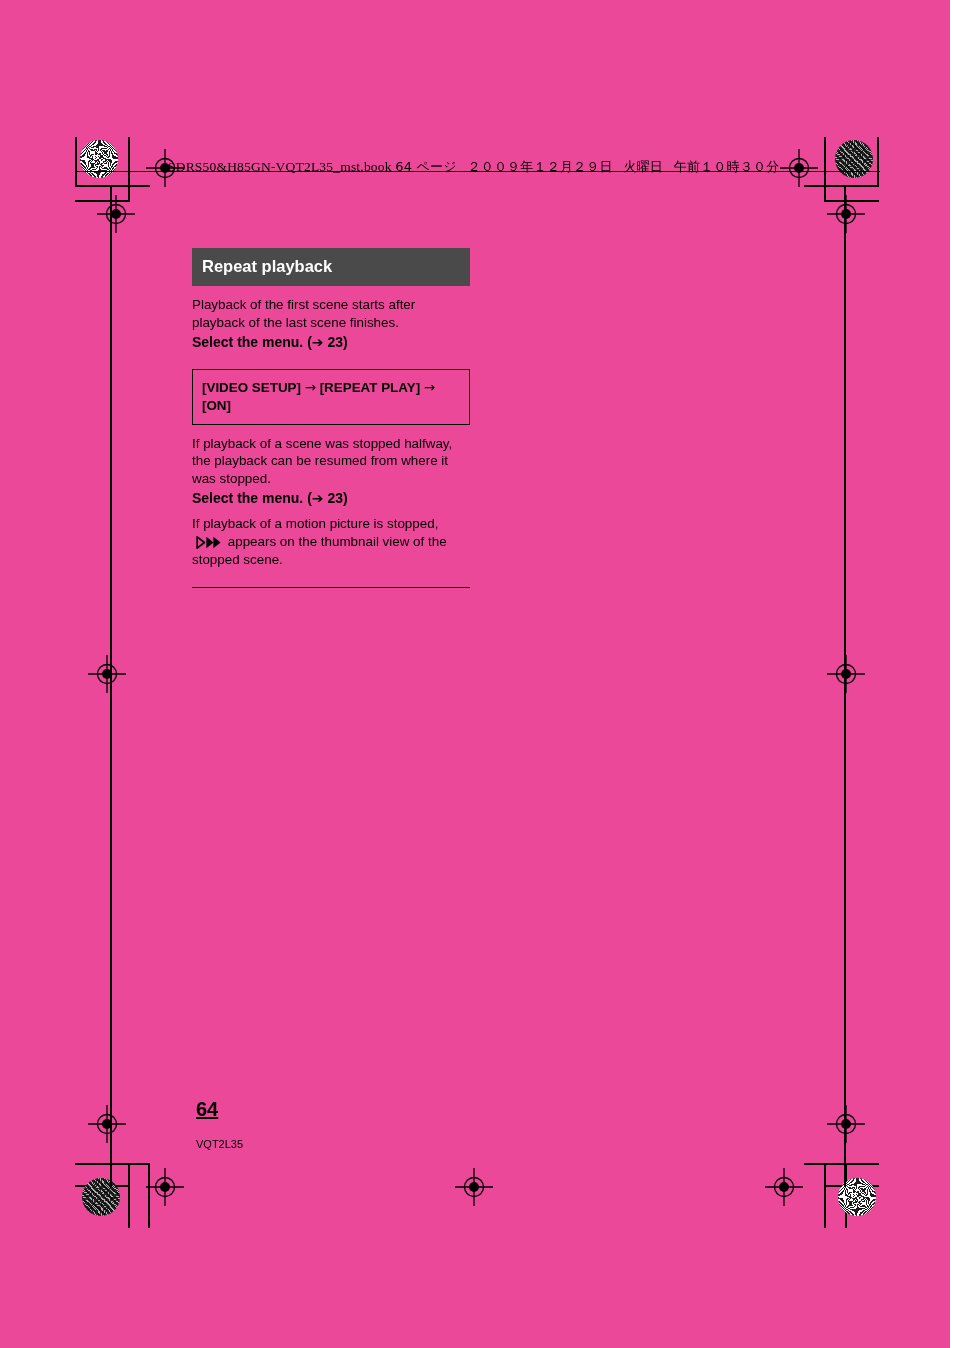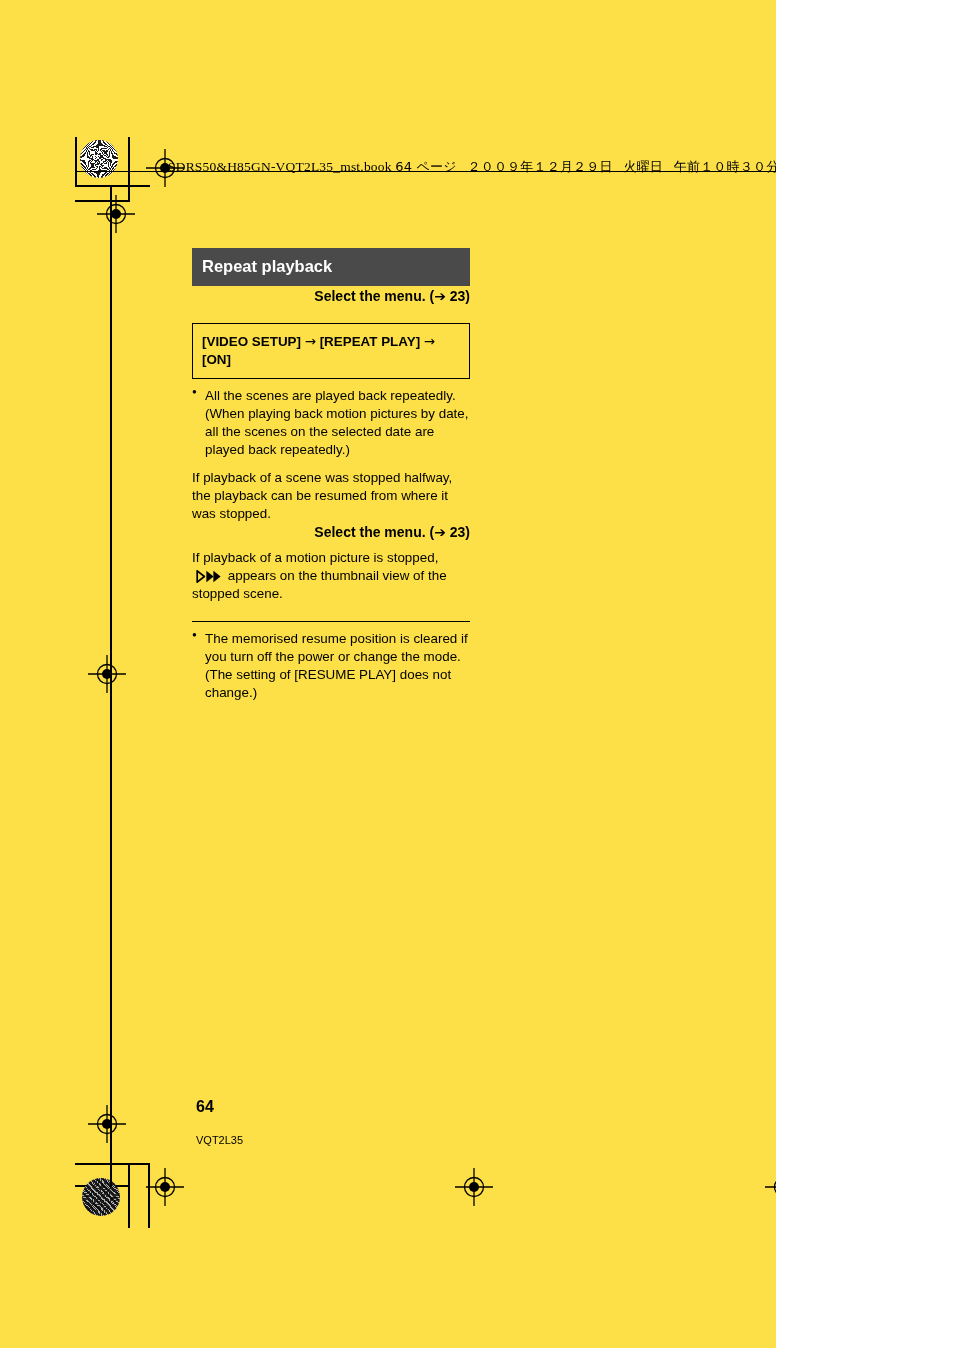--- a/index.html
+++ b/index.html
@@ -6,24 +6,24 @@
     margin: 0;
     padding: 0;
     background: #ffffff;
   }
   body {
     font-family: "Liberation Sans", sans-serif;
     color: #000000;
   }
   #page {
     position: relative;
-    width: 776px;
+    width: 950px;
     height: 1348px;
     overflow: hidden;
-    background: #fde047;
+    background: #ec4899;
   }
 
   
   .cropline {
     position: absolute;
     background: #000000;
   }
   .reg {
     position: absolute;
     width: 38px;
@@ -82,21 +82,20 @@
   .body-text {
     font-size: 13.4px;
     line-height: 1.32;
     margin-top: 10px;
   }
 
   .select-menu {
     font-size: 14px;
     font-weight: bold;
     margin-top: 2px;
-    text-align: right;
   }
   .select-menu .arrow {
     font-family: "DejaVu Sans", sans-serif;
     font-weight: bold;
   }
 
   .menu-box {
     border: 1.3px solid #000000;
     font-size: 13.4px;
     font-weight: bold;
@@ -151,23 +150,24 @@
     margin: 0 2px;
   }
 
   
   #footer {
     position: absolute;
     left: 196px;
     top: 1098px;
   }
   #page-number {
-    font-size: 16px;
+    font-size: 20px;
     font-weight: bold;
     line-height: 1.1;
+    text-decoration: underline;
   }
   #doc-code {
     font-size: 11px;
     line-height: 1.2;
     margin-top: 18px;
   }
 </style>
 </head>
 <body>
 
@@ -276,37 +276,35 @@
     &nbsp;
     <span class="jp">火曜日</span>
     &nbsp;
     <span class="jp">午前１０時３０分</span>
   </div>
 
   <div id="content">
 
     <div class="section-bar">Repeat playback</div>
 
+    <div class="body-text">Playback of the first scene starts after playback of the last scene finishes.</div>
 
     <div class="select-menu">
       <span>Select the menu. (</span><span class="arrow">➔</span>&nbsp;<span>23)</span>
     </div>
 
     <div class="menu-box">
       <span>[VIDEO SETUP]</span>
       <span class="arrow">→</span>
       <span>[REPEAT PLAY]</span>
       <span class="arrow">→</span>
       <span>[ON]</span>
     </div>
 
 
-    <ul class="bullets">
-      <li>All the scenes are played back repeatedly. (When playing back motion pictures by date, all the scenes on the selected date are played back repeatedly.)</li>
-    </ul>
 
 
     <div class="body-text">If playback of a scene was stopped halfway, the playback can be resumed from where it was stopped.</div>
 
     <div class="select-menu">
       <span>Select the menu. (</span><span class="arrow">➔</span>&nbsp;<span>23)</span>
     </div>
 
 
     <div class="note-text">
@@ -314,23 +312,20 @@
       <svg class="icon-inline" style="margin-left:4px;" width="26" height="13" viewBox="0 0 26 13">
         <path d="M 1.2 0.8 L 1.2 12.2 L 8.4 6.5 Z" fill="none" stroke="#000" stroke-width="1.7" stroke-linejoin="round"></path>
         <path d="M 10.4 0.8 L 10.4 12.2 L 17.6 6.5 Z" fill="#000"></path>
         <path d="M 17.4 0.8 L 17.4 12.2 L 24.6 6.5 Z" fill="#000"></path>
       </svg>
       <span>appears on the thumbnail view of the stopped scene.</span>
     </div>
 
     <hr class="rule">
 
-    <ul class="bullets">
-      <li>The memorised resume position is cleared if you turn off the power or change the mode. (The setting of [RESUME PLAY] does not change.)</li>
-    </ul>
 
   </div>
 
   <div id="footer">
     <div id="page-number">64</div>
     <div id="doc-code">VQT2L35</div>
   </div>
 
 </div>
 

